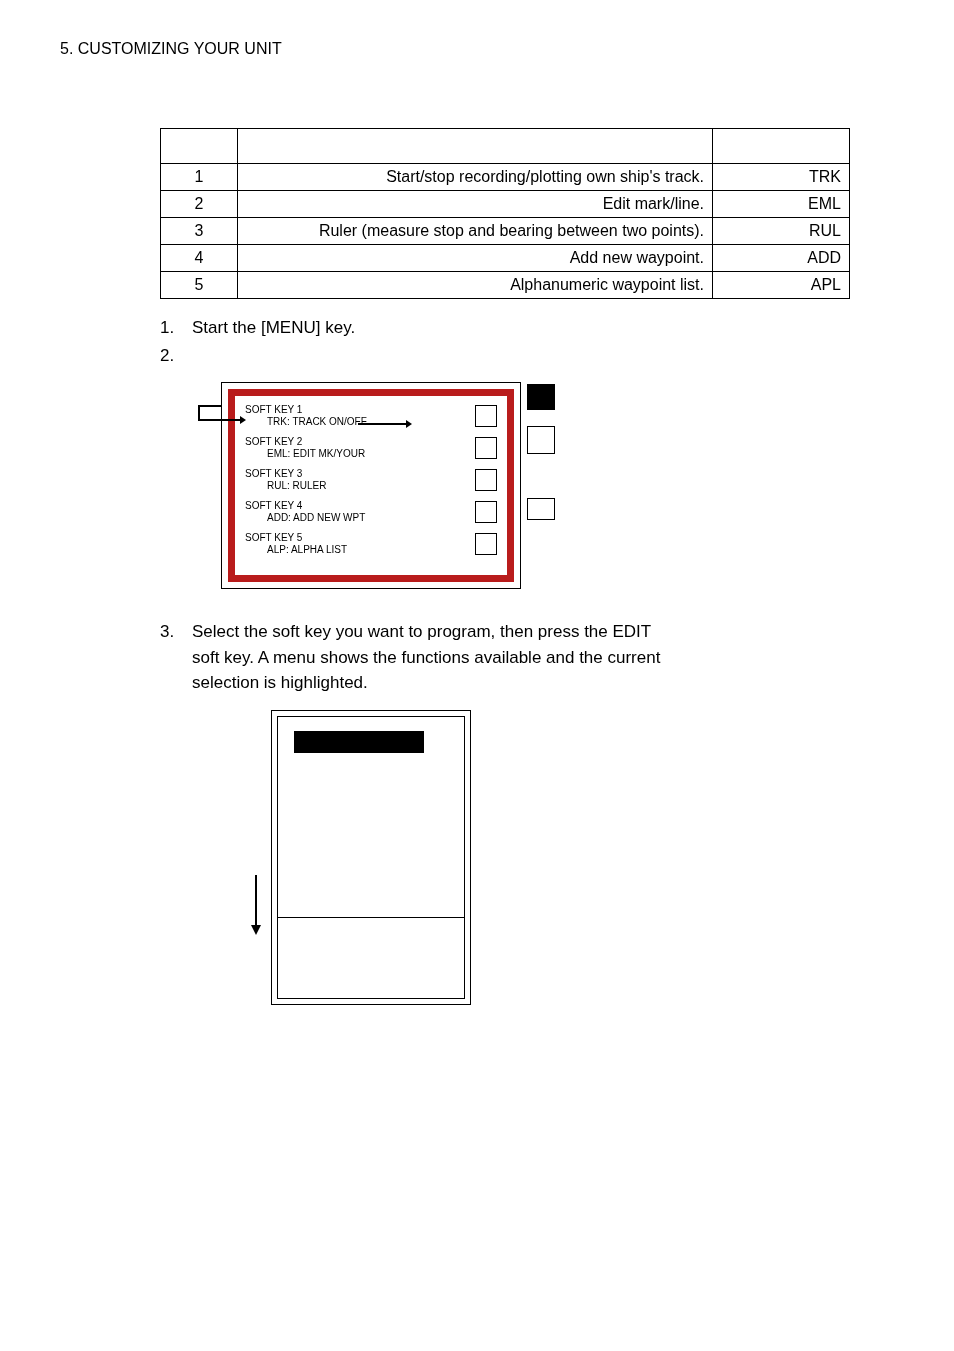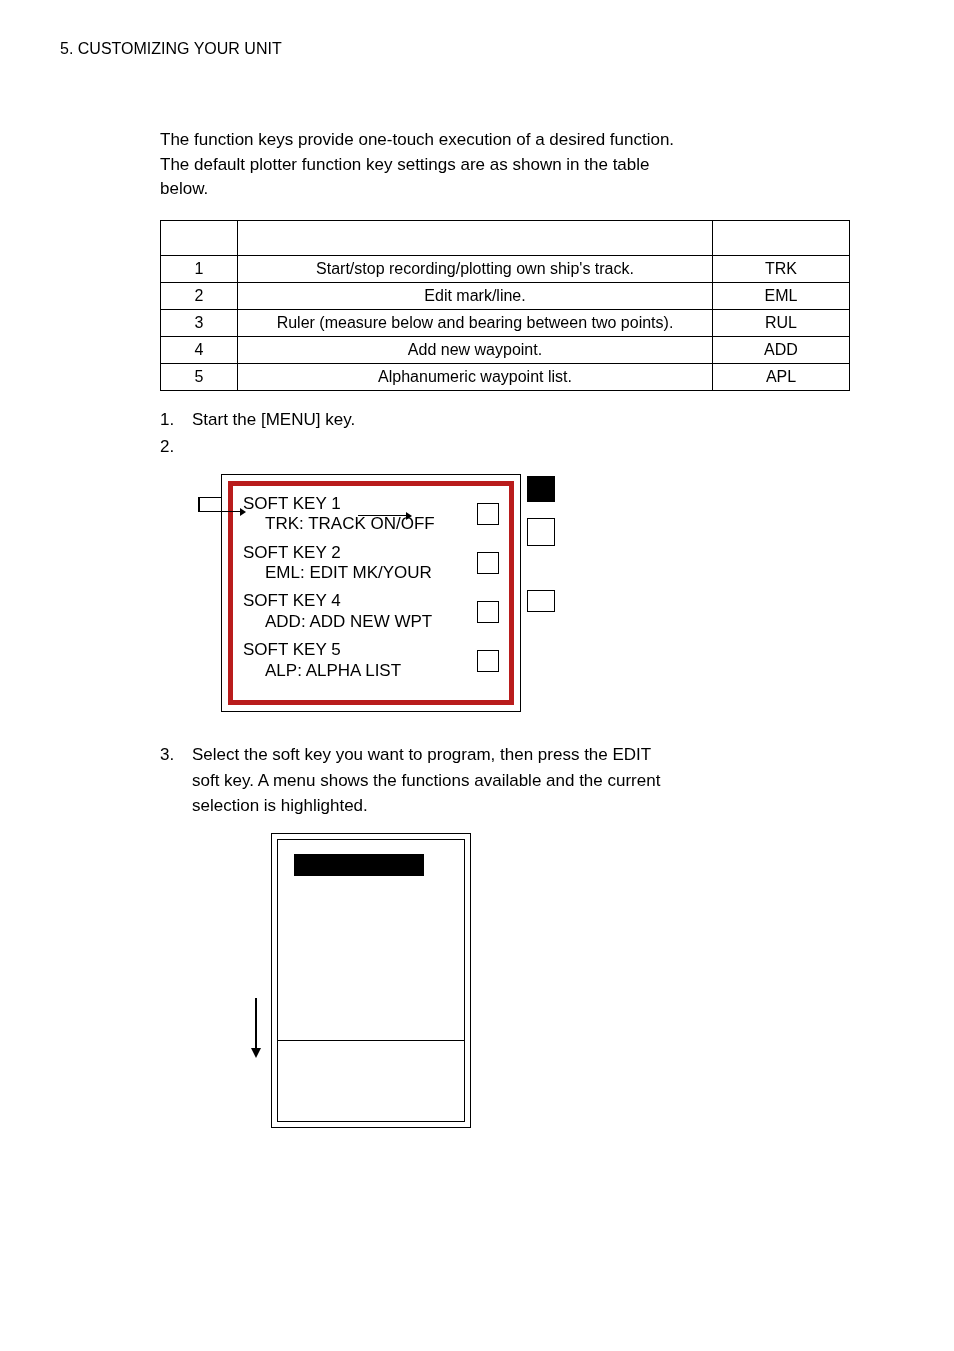--- a/index.html
+++ b/index.html
@@ -29,21 +29,21 @@
   table.fkeys {
     border-collapse: collapse;
     margin-left: 100px;
     width: 690px;
     font-size: 16px;
     margin-bottom: 16px;
   }
   table.fkeys th, table.fkeys td {
     border: 1px solid #000;
     padding: 4px 8px;
-    text-align: center;
+    text-align: right;
     vertical-align: top;
   }
   table.fkeys th {
     font-weight: normal;
     height: 26px;
   }
   table.fkeys td.num {
     text-align: center;
     width: 60px;
   }
@@ -70,23 +70,23 @@
     margin: 14px auto 30px auto;
     width: 300px;
     position: relative;
   }
   .fig1-outer {
     border: 1.5px solid #000;
     padding: 6px 6px 6px 6px;
     position: relative;
   }
   .fig1-inner {
-    border: 5px solid #b91c1c;
+    border: 7px solid #b91c1c;
     padding: 8px 6px 12px 10px;
-    font-size: 17px;
+    font-size: 10px;
     font-family: Arial, Helvetica, sans-serif;
   }
   .sk-row {
     display: flex;
     align-items: center;
     justify-content: space-between;
     margin-bottom: 8px;
     position: relative;
   }
   .sk-text {
@@ -146,21 +146,20 @@
     height: 80px;
   }
 </style>
 </head>
 <body>
 
 <div class="page">
 
   <div class="header">5. CUSTOMIZING YOUR UNIT</div>
 
-  <div class="body-text">The function keys provide one-touch execution of a desired function. The default plotter function key settings are as shown in the table below.</div>
 
   <table class="fkeys">
     <thead>
       <tr>
         <th></th>
         <th></th>
         <th></th>
       </tr>
     </thead>
     <tbody>
@@ -169,21 +168,21 @@
         <td>Start/stop recording/plotting own ship's track.</td>
         <td class="lbl">TRK</td>
       </tr>
       <tr>
         <td class="num">2</td>
         <td>Edit mark/line.</td>
         <td class="lbl">EML</td>
       </tr>
       <tr>
         <td class="num">3</td>
-        <td>Ruler (measure below and bearing between two points).</td>
+        <td>Ruler (measure stop and bearing between two points).</td>
         <td class="lbl">RUL</td>
       </tr>
       <tr>
         <td class="num">4</td>
         <td>Add new waypoint.</td>
         <td class="lbl">ADD</td>
       </tr>
       <tr>
         <td class="num">5</td>
         <td>Alphanumeric waypoint list.</td>
@@ -226,20 +225,27 @@
         </div>
         <div class="sk-row">
           <div class="sk-text">
             <div>SOFT KEY 2</div>
             <div class="lbl2">EML: EDIT MK/YOUR</div>
           </div>
           <div class="sk-box"></div>
         </div>
         <div class="sk-row">
           <div class="sk-text">
+            <div>SOFT KEY 3</div>
+            <div class="lbl2">RUL: RULER</div>
+          </div>
+          <div class="sk-box"></div>
+        </div>
+        <div class="sk-row">
+          <div class="sk-text">
             <div>SOFT KEY 4</div>
             <div class="lbl2">ADD: ADD NEW WPT</div>
           </div>
           <div class="sk-box"></div>
         </div>
         <div class="sk-row" style="margin-bottom:7px">
           <div class="sk-text">
             <div>SOFT KEY 5</div>
             <div class="lbl2">ALP: ALPHA LIST</div>
           </div>

